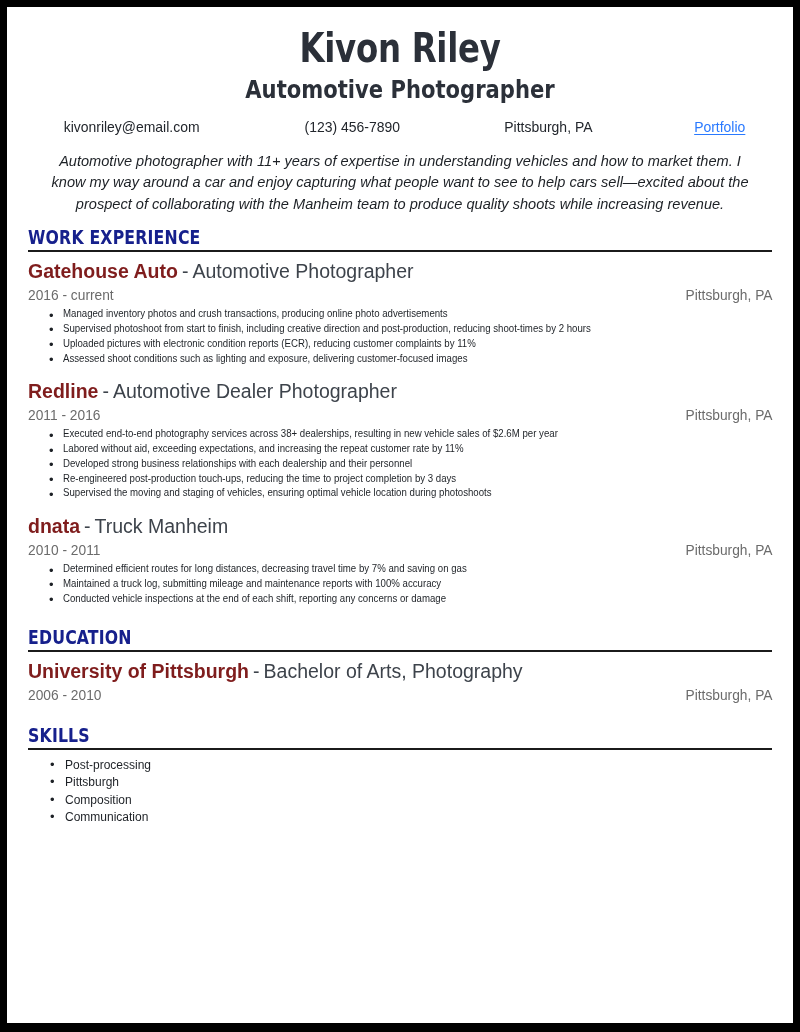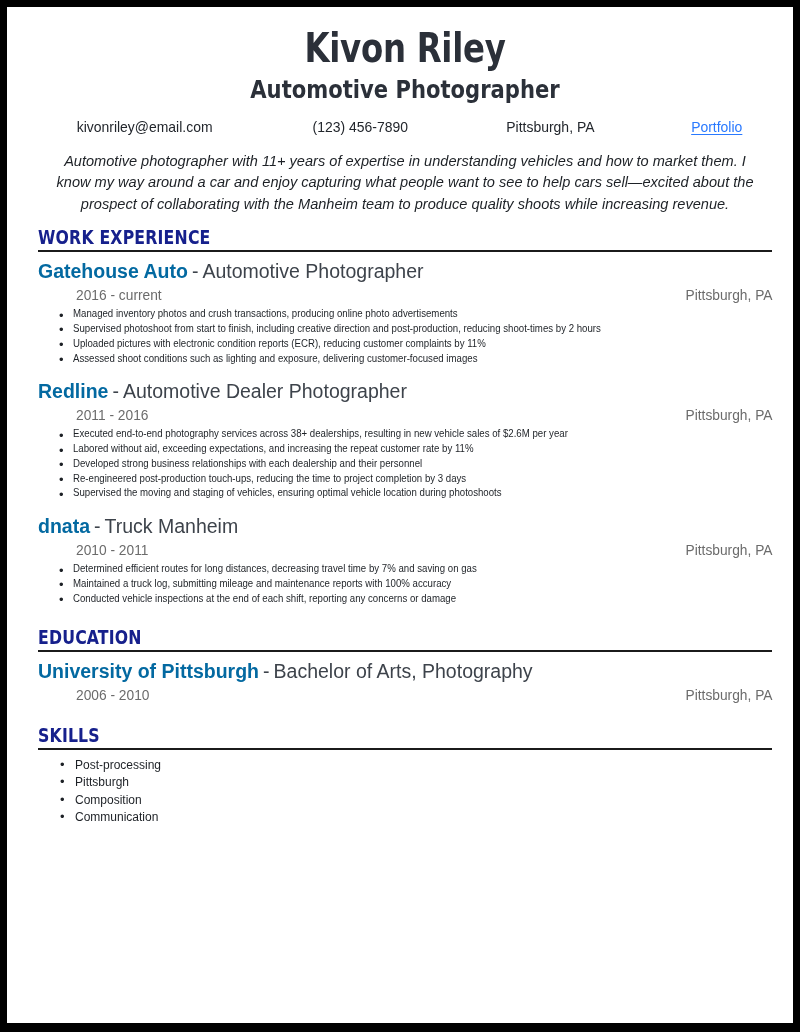--- a/index.html
+++ b/index.html
@@ -23,21 +23,21 @@
     border-top: 7px solid #000000;
     border-left: 7px solid #000000;
     border-right: 7px solid #000000;
     border-bottom: 9px solid #000000;
     background: #ffffff;
   }
   .page-inner {
     box-sizing: border-box;
     width: 100%;
     height: 100%;
-    padding: 19px 21px 0 31px;
+    padding: 19px 21px 0 21px;
     background: #ffffff;
   }
 
   
   .name {
     text-align: center;
     font-family: "DejaVu Sans Condensed", "Liberation Sans Narrow", "Liberation Sans", sans-serif;
     font-size: 40px;
     font-weight: 700;
     letter-spacing: -0.3px;
@@ -52,21 +52,21 @@
     font-size: 25.5px;
     font-weight: 700;
     color: #2b3039;
     line-height: 1.25;
     margin: 3px 0 0 0;
     transform: scaleX(0.92);
   }
 
   .contact-row {
     display: flex;
-    justify-content: center;
+    justify-content: space-between;
     align-items: baseline;
     margin-top: 12px;
     font-size: 15px;
     color: #22262c;
     line-height: 1.2;
   }
   .contact-item {
     padding: 0 46px;
     white-space: nowrap;
     transform: scaleX(0.93);
@@ -116,42 +116,41 @@
 
   .entry-title-line {
     font-size: 19.5px;
     line-height: 1.25;
     color: #2b3039;
     white-space: nowrap;
   }
   .org {
     font-weight: 700;
     font-size: 19.5px;
-    color: #0369a1;
+    color: #7f1d1d;
   }
   .sep-dash {
     font-weight: 400;
     color: #3d434b;
     padding: 0 4px;
   }
   .role {
     font-weight: 400;
     font-size: 19.5px;
     color: #3d434b;
   }
 
   .meta-line {
     display: flex;
     justify-content: space-between;
     align-items: baseline;
     font-size: 14.8px;
     color: #6b6b6b;
     margin-top: 2px;
     line-height: 1.25;
-    margin-left: 38px;
   }
   .meta-dates { transform: scaleX(0.93); transform-origin: left center; }
   .meta-location { transform: scaleX(0.93); transform-origin: right center; }
 
   
   ul.bullets {
     list-style: none;
     margin: 3px 0 0 0;
     padding: 0;
   }

